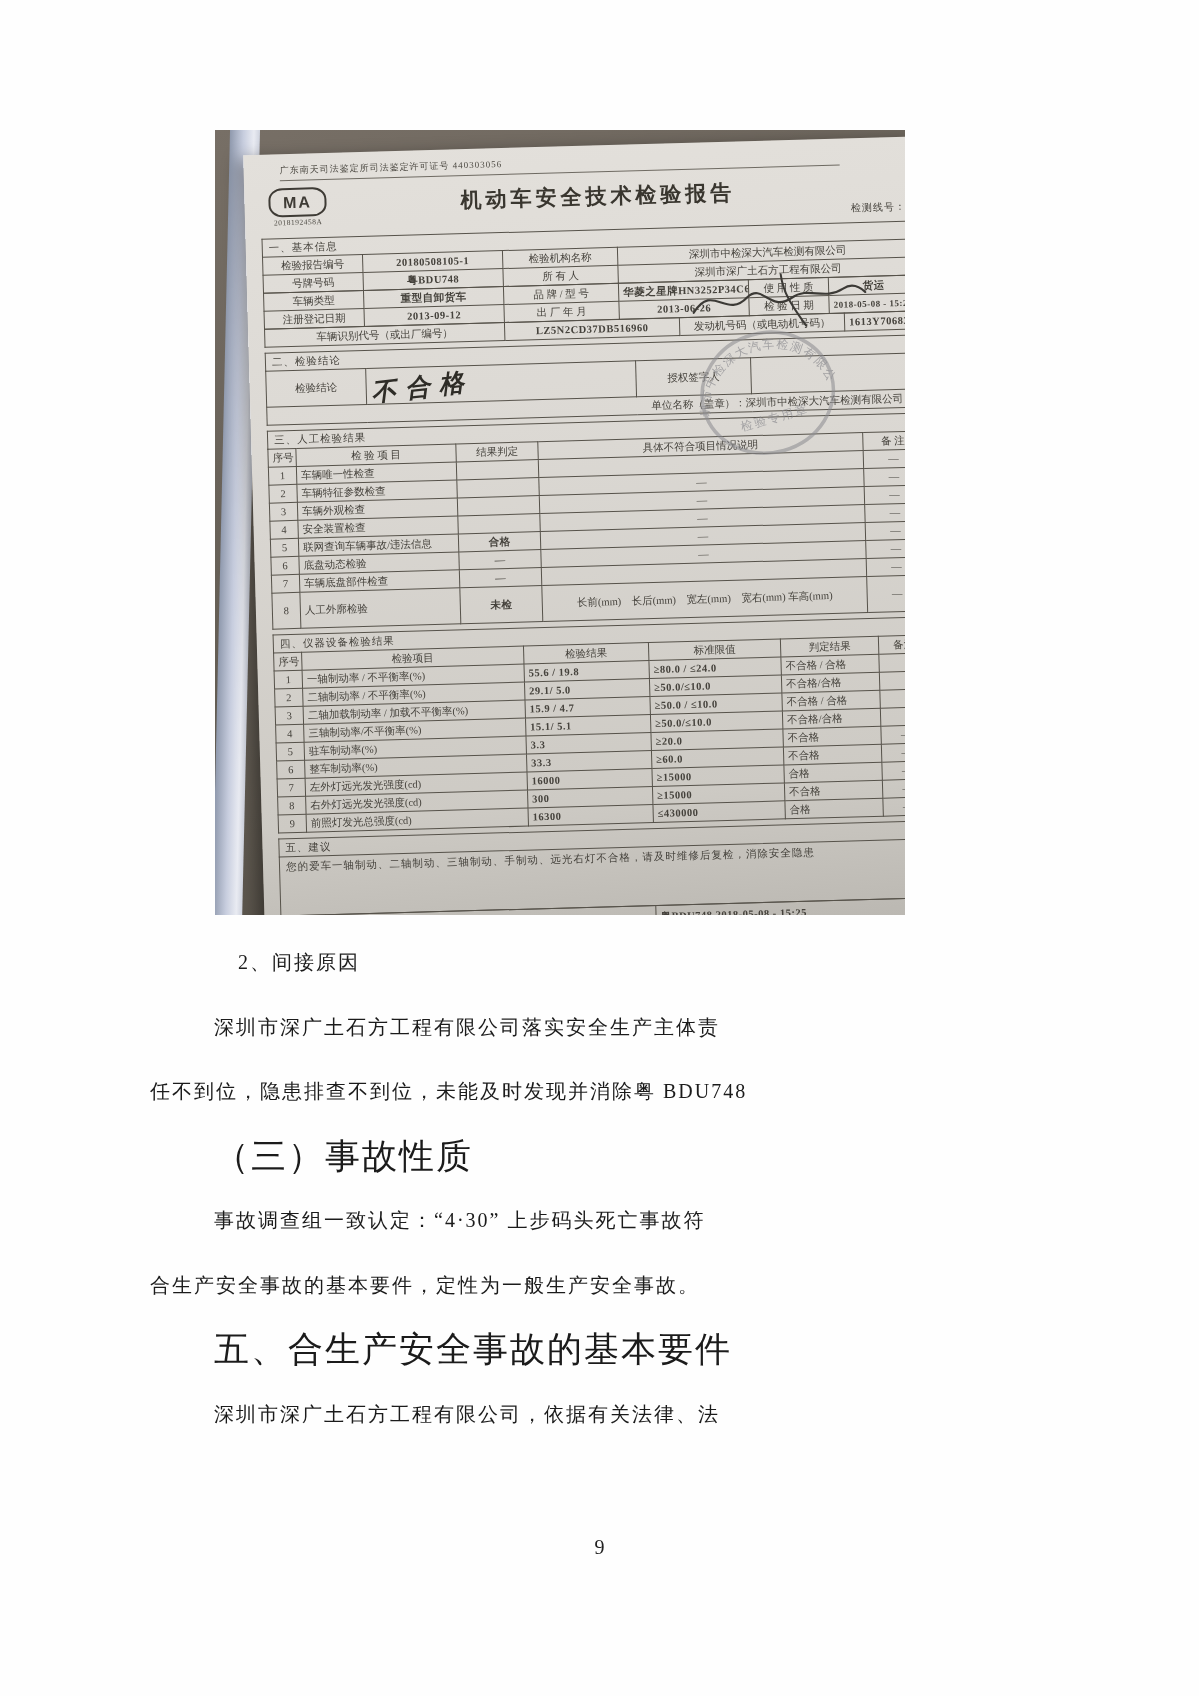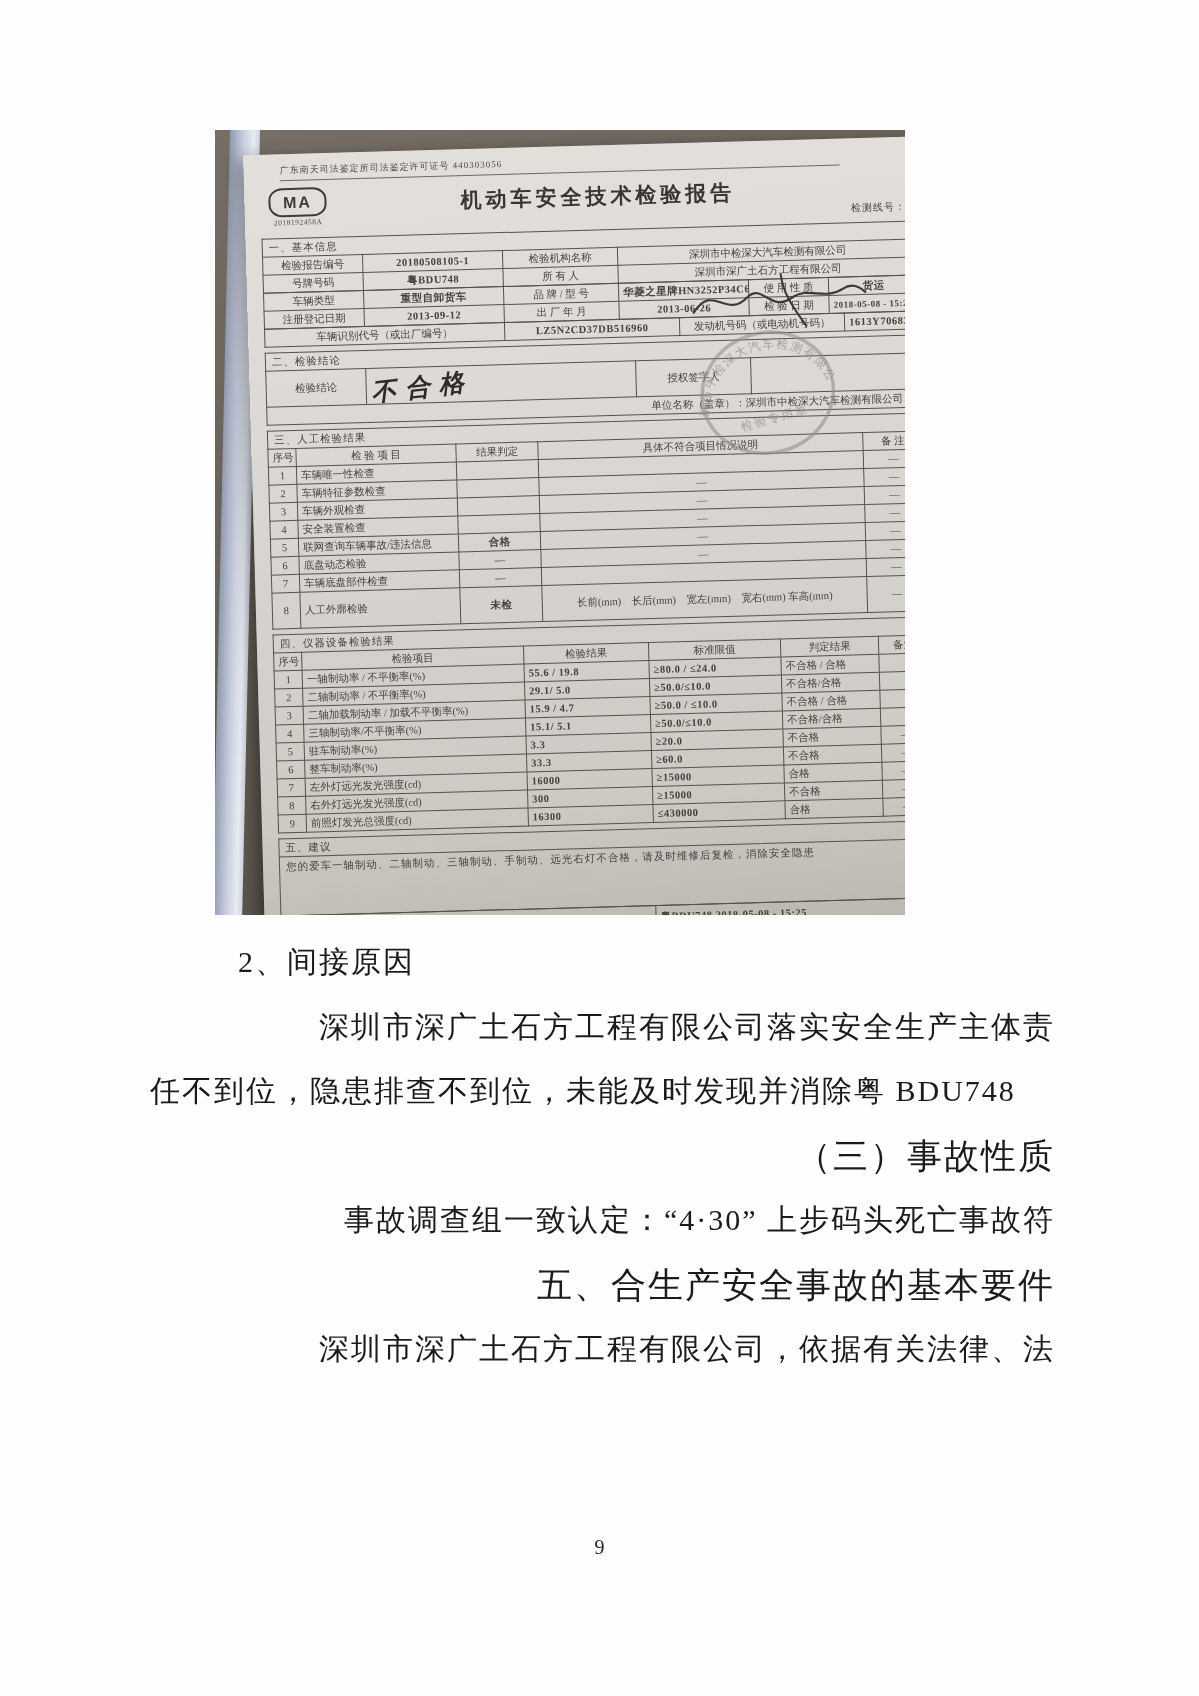--- a/index.html
+++ b/index.html
@@ -39,22 +39,22 @@
   .hand{display:inline-block;transform:rotate(-5deg) translateY(2px);font-size:25px;
         font-weight:700;font-style:italic;letter-spacing:9px;color:#2e2c27;}
   .org-cell{text-align:right;padding-right:18px!important;}
   .advice-box{width:655px;box-sizing:border-box;border:1px solid #56524a;margin-top:-1px;
               height:60px;font-size:10.5px;padding:3px 6px;letter-spacing:1px;}
   .sig-svg{position:absolute;left:438px;top:128px;z-index:3;}
   .stamp-svg{position:absolute;left:438px;top:178px;z-index:3;transform:rotate(-14deg);opacity:.8;}
 
   
   .body-text{position:absolute;left:150px;top:930px;width:905px;color:#1b1b1b;}
-  .bline{height:64.5px;line-height:64.5px;font-size:30px;letter-spacing:2px;white-space:nowrap;}
-  .ind{padding-left:64px;text-align:right;}
+  .bline{height:64.5px;line-height:64.5px;font-size:20px;letter-spacing:2px;white-space:nowrap;}
+  .ind{padding-left:64px;}
   .ind2{padding-left:88px;}
   .hd{font-family:"Liberation Sans","DejaVu Sans",sans-serif;font-weight:normal;
       font-size:35px;letter-spacing:2px;}
   .pageno{position:absolute;left:0;top:1536px;width:1199px;text-align:center;
           font-size:20px;color:#222;}
 </style>
 </head>
 <body>
 
 <div class="sheet">
@@ -368,18 +368,19 @@
       </svg>
     </div>
   </div>
 
   <div class="body-text">
     <div class="bline ind2">2、间接原因</div>
     <div class="bline ind">深圳市深广土石方工程有限公司落实安全生产主体责</div>
     <div class="bline">任不到位，隐患排查不到位，未能及时发现并消除粤 BDU748</div>
     <div class="bline ind hd">（三）事故性质</div>
     <div class="bline ind">事故调查组一致认定：“4·30” 上步码头死亡事故符</div>
+    <div class="bline">合生产安全事故的基本要件，定性为一般生产安全事故。</div>
     <div class="bline ind hd">五、合生产安全事故的基本要件</div>
     <div class="bline ind">深圳市深广土石方工程有限公司，依据有关法律、法</div>
   </div>
 
   <div class="pageno">9</div>
 </div>
 
 </body></html>

